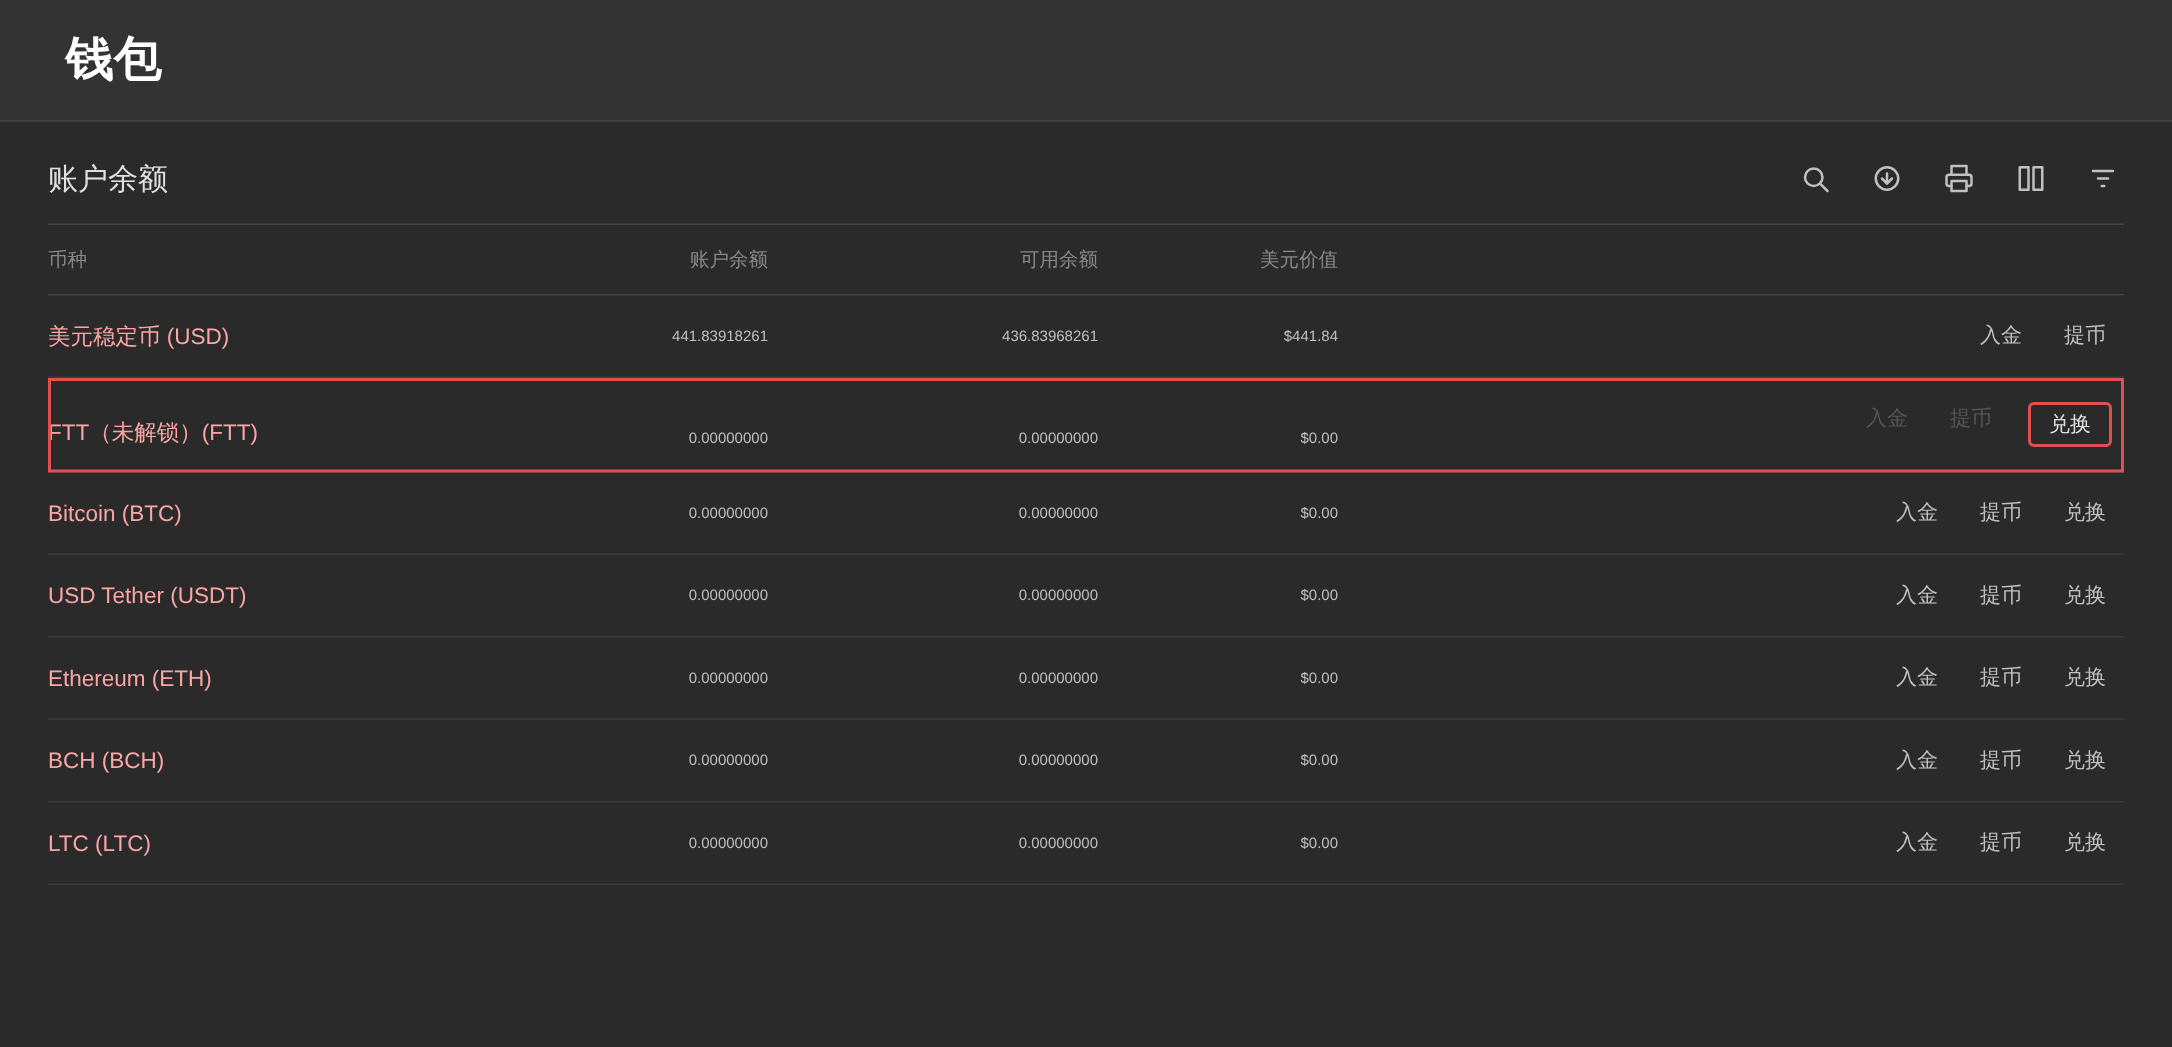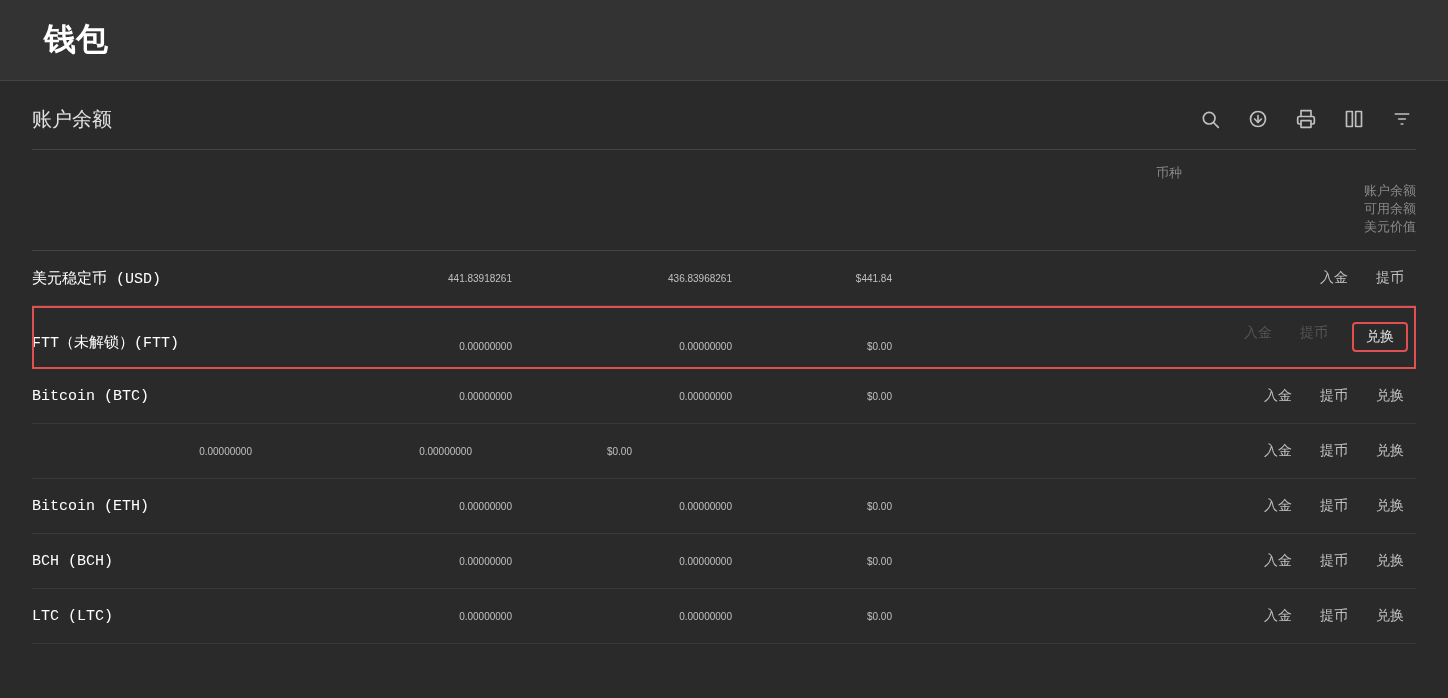--- a/index.html
+++ b/index.html
@@ -57,26 +57,25 @@
       width: 28px;
       height: 28px;
     }
 
     .table-container {
       width: 100%;
     }
 
     .table-header-row {
       display: flex;
-      align-items: flex-end;
+      align-items: center;
       padding: 14px 0;
       border-bottom: 1px solid #444;
       color: #888888;
       font-size: 13px;
-      flex-direction: column;
     }
 
     .col-currency { width: 260px; flex-shrink: 0; }
     .col-balance { width: 220px; text-align: right; flex-shrink: 0; }
     .col-available { width: 220px; text-align: right; flex-shrink: 0; padding-left: 23px; }
     .col-usd { width: 160px; text-align: right; flex-shrink: 0; }
     .col-actions { flex: 1; display: flex; justify-content: flex-end; gap: 20px; padding-right: 8px; padding-left: 36px; }
 
     .table-row {
       display: flex;
@@ -87,23 +86,22 @@
     }
 
     .table-row.highlighted {
       outline: 2px solid #e05050;
       outline-offset: -2px;
       border-radius: 0;
       align-items: flex-end;
     }
 
     .currency-name {
-      color: #ffffff;
+      color: #fca5a5;
       font-size: 15px;
-      font-family: Liberation Mono, monospace;
     }
 
     .balance-value {
       color: #c0c0c0;
       font-size: 10px;
     }
 
     .action-btn {
       cursor: pointer;
       font-size: 14px;
@@ -230,31 +228,32 @@
           <div class="col-balance balance-value">0.00000000</div>
           <div class="col-available balance-value">0.00000000</div>
           <div class="col-usd balance-value">$0.00</div>
           <div class="col-actions">
             <span class="action-btn">入金</span>
             <span class="action-btn">提币</span>
             <span class="action-btn convert">兑换</span>
           </div>
         </div>
         <div class="table-row">
-          <div class="col-balance balance-value">0.00000000</div>
-          <div class="col-available balance-value">0.00000000</div>
-          <div class="col-usd balance-value">$0.00</div>
-          <div class="col-actions">
-            <span class="action-btn">入金</span>
-            <span class="action-btn">提币</span>
-            <span class="action-btn convert">兑换</span>
-          </div>
-        </div>
-        <div class="table-row">
-          <div class="col-currency currency-name">Bitcoin (ETH)</div>
+          <div class="col-currency currency-name">USD Tether (USDT)</div>
+          <div class="col-balance balance-value">0.00000000</div>
+          <div class="col-available balance-value">0.00000000</div>
+          <div class="col-usd balance-value">$0.00</div>
+          <div class="col-actions">
+            <span class="action-btn">入金</span>
+            <span class="action-btn">提币</span>
+            <span class="action-btn convert">兑换</span>
+          </div>
+        </div>
+        <div class="table-row">
+          <div class="col-currency currency-name">Ethereum (ETH)</div>
           <div class="col-balance balance-value">0.00000000</div>
           <div class="col-available balance-value">0.00000000</div>
           <div class="col-usd balance-value">$0.00</div>
           <div class="col-actions">
             <span class="action-btn">入金</span>
             <span class="action-btn">提币</span>
             <span class="action-btn convert">兑换</span>
           </div>
         </div>
         <div class="table-row">

